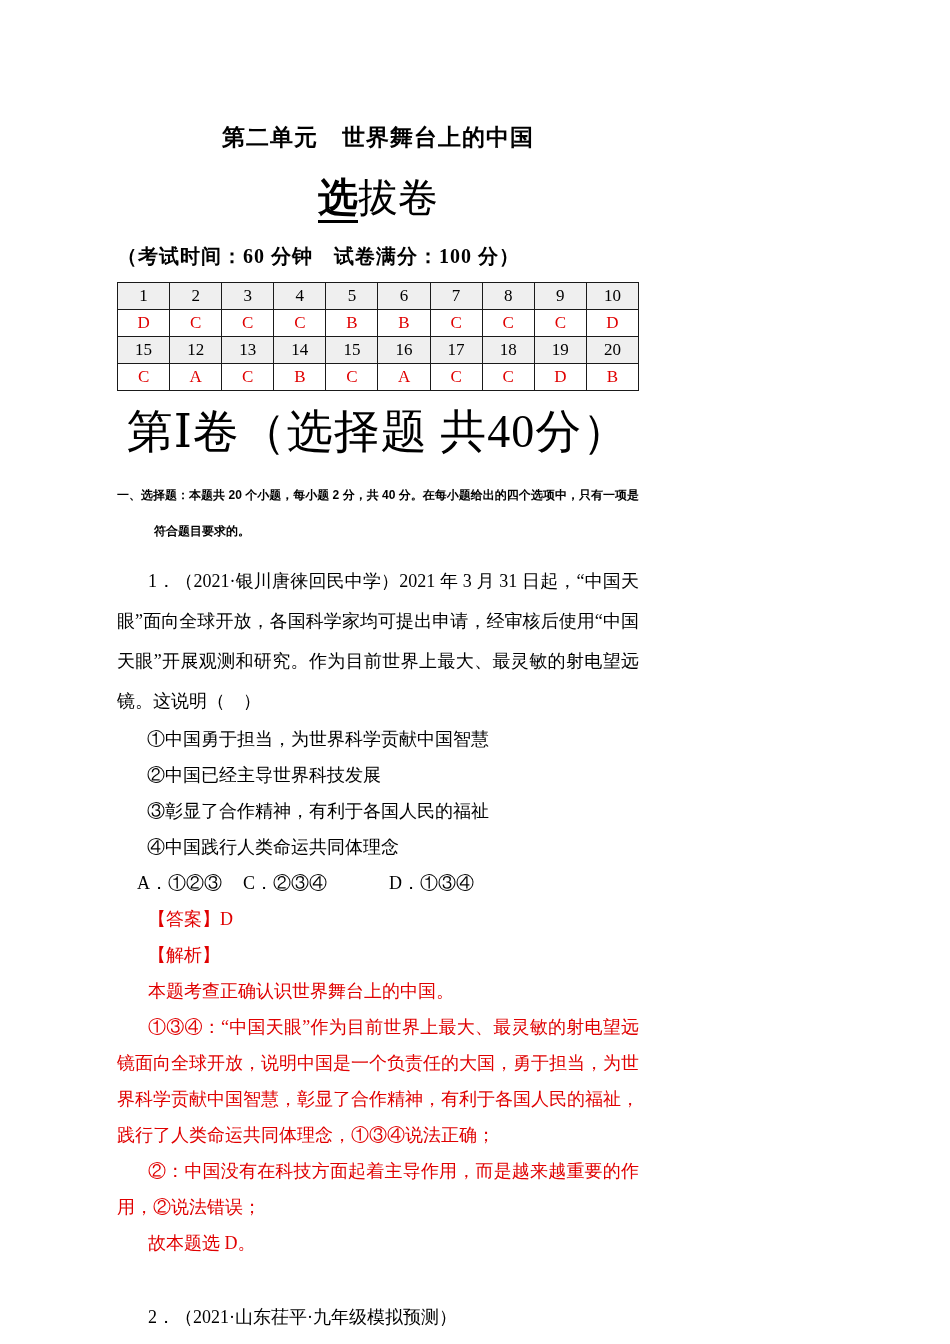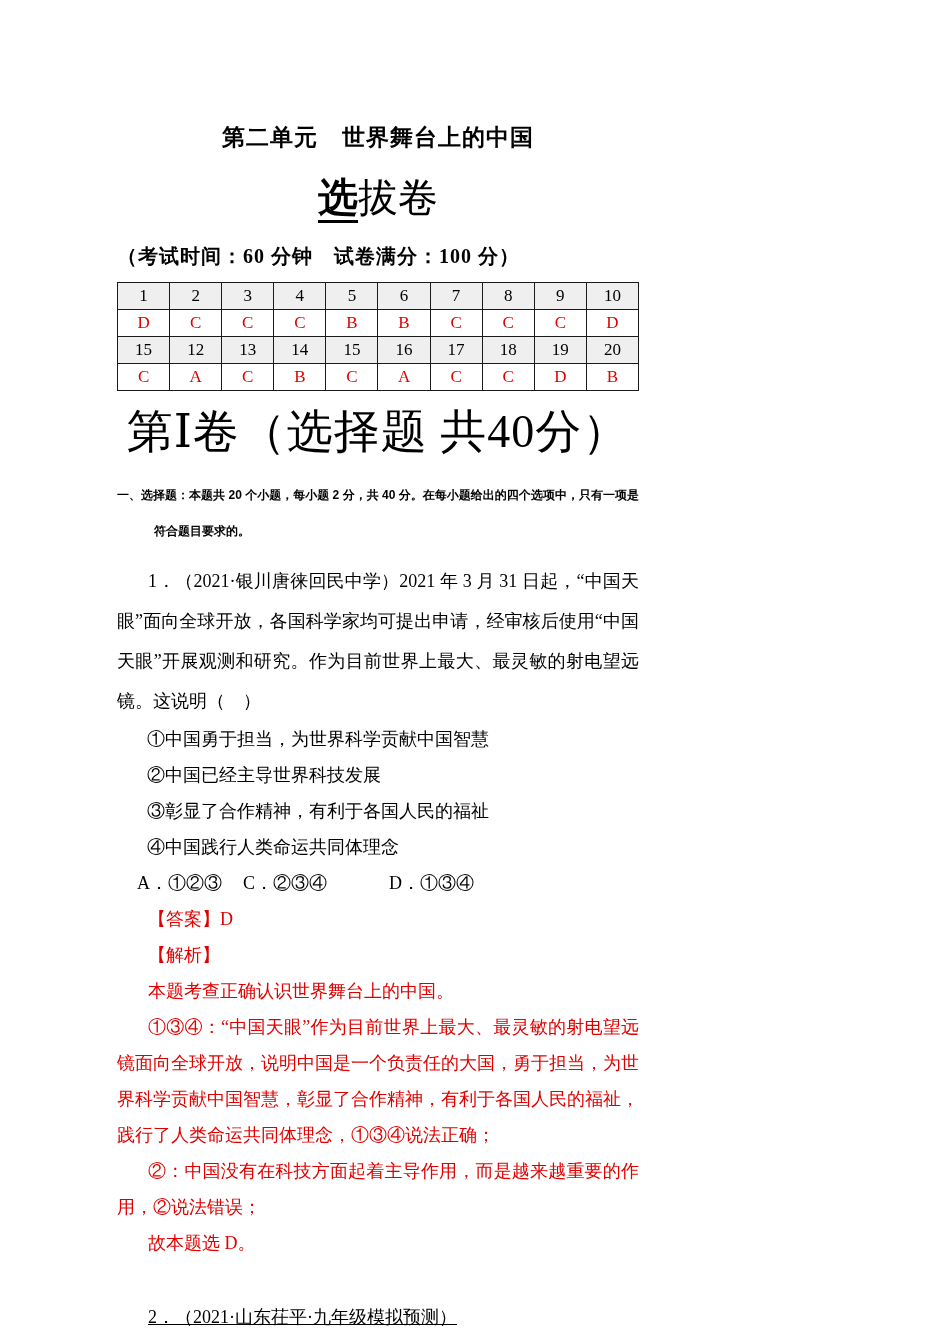--- a/index.html
+++ b/index.html
@@ -98,21 +98,21 @@
     display: flex;
     padding-left: 20px;
     font-size: 18px;
     line-height: 36px;
   }
   .choices .choice { display: inline-block; }
   .choices .choice:nth-child(1) { width: 106px; }
   .choices .choice:nth-child(2) { width: 146px; }
   .choices .choice:nth-child(3) { width: 150px; }
   .red { color: var(--red, #e00000); }
-  .q2 { margin-top: 38px; text-decoration: underline; }
+  .q2 { margin-top: 38px; }
 </style>
 </head>
 <body>
 
 <div class="page">
 
   <div class="unit-title">第二单元　世界舞台上的中国</div>
 
   <div class="paper-title">
     <span class="accent">选</span><span class="rest">拔卷</span>

